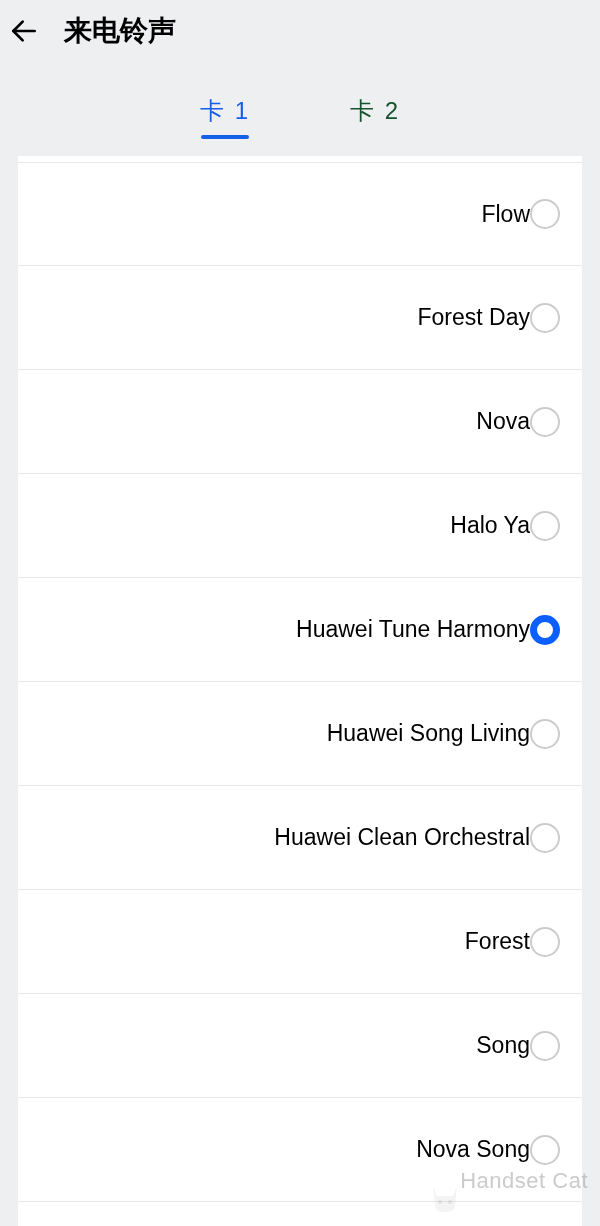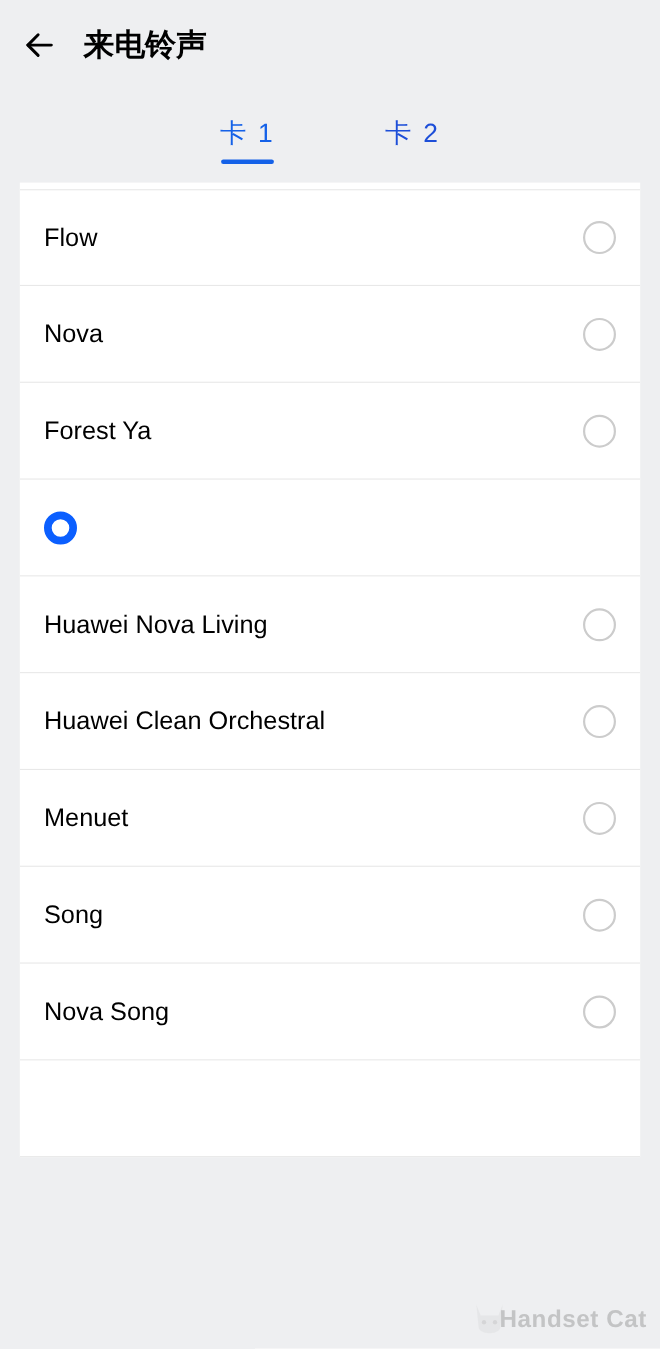--- a/index.html
+++ b/index.html
@@ -12,23 +12,22 @@
       font-family: -apple-system, BlinkMacSystemFont, "Segoe UI", "PingFang SC", "Microsoft YaHei", sans-serif;
       background: #eeeff1;
       width: 600px;
       height: 1226px;
       overflow: hidden;
       position: relative;
     }
     .header {
       display: flex;
       align-items: center;
-      padding: 12px 16px;
+      padding: 12px 4px;
       height: 62px;
-      margin-top: 10px;
     }
     .back-icon {
       width: 40px;
       height: 40px;
       display: flex;
       align-items: center;
       justify-content: center;
       cursor: pointer;
     }
     .back-icon svg {
@@ -44,21 +43,21 @@
     .tabs {
       display: flex;
       justify-content: center;
       align-items: center;
       gap: 100px;
       height: 82px;
       padding-top: 28px;
     }
     .tab {
       font-size: 24px;
-      color: #1d4ed8;
+      color: #14532d;
       cursor: pointer;
       position: relative;
       padding-bottom: 12px;
       letter-spacing: 2px;
     }
     .tab.active {
       color: #1461e8;
       font-weight: 500;
     }
     .tab.active::after {
@@ -74,22 +73,22 @@
     }
     .content-card {
       background: #fff;
       margin: 12px 18px 0 18px;
       border-radius: 0;
       overflow: hidden;
     }
     .list-item {
       display: flex;
       align-items: center;
-      justify-content: space-between;
-      height: 88px;
+      justify-content: flex-end;
+      height: 104px;
       padding: 0 22px;
       border-bottom: 1px solid #e8e8e8;
       cursor: pointer;
     }
     .list-item:first-child {
       border-top: 1px solid #e8e8e8;
       margin-top: 6px;
     }
     .item-label {
       font-size: 23px;
@@ -102,25 +101,25 @@
       border: 2px solid #ccc;
       border-radius: 50%;
       flex-shrink: 0;
       position: relative;
     }
     .radio.selected {
       border: 7px solid #0b5fff;
     }
     .watermark {
       position: absolute;
-      bottom: 14px;
+      bottom: 32px;
       right: 12px;
       font-size: 22px;
       color: rgba(160,160,160,0.55);
-      font-weight: 700;
+      font-weight: 400;
       letter-spacing: 0.5px;
     }
     .watermark-icon {
       position: absolute;
       bottom: 8px;
       right: 135px;
       width: 40px;
       height: 40px;
       opacity: 0.35;
     }
@@ -142,40 +141,45 @@
   <div class="tab active">卡 1</div>
   <div class="tab">卡 2</div>
 </div>
 
 <div class="content-card">
   <div class="list-item">
     <span class="item-label">Flow</span>
     <span class="radio"></span>
   </div>
   <div class="list-item">
+    <span class="item-label">Forest Day</span>
+    <span class="radio"></span>
+  </div>
+  <div class="list-item">
     <span class="item-label">Nova</span>
     <span class="radio"></span>
   </div>
   <div class="list-item">
-    <span class="item-label">Forest Ya</span>
+    <span class="item-label">Halo Ya</span>
     <span class="radio"></span>
   </div>
   <div class="list-item">
+    <span class="item-label">Huawei Tune Harmony</span>
     <span class="radio selected"></span>
   </div>
   <div class="list-item">
-    <span class="item-label">Huawei Nova Living</span>
+    <span class="item-label">Huawei Song Living</span>
     <span class="radio"></span>
   </div>
   <div class="list-item">
     <span class="item-label">Huawei Clean Orchestral</span>
     <span class="radio"></span>
   </div>
   <div class="list-item">
-    <span class="item-label">Menuet</span>
+    <span class="item-label">Forest</span>
     <span class="radio"></span>
   </div>
   <div class="list-item">
     <span class="item-label">Song</span>
     <span class="radio"></span>
   </div>
   <div class="list-item">
     <span class="item-label">Nova Song</span>
     <span class="radio"></span>
   </div>

